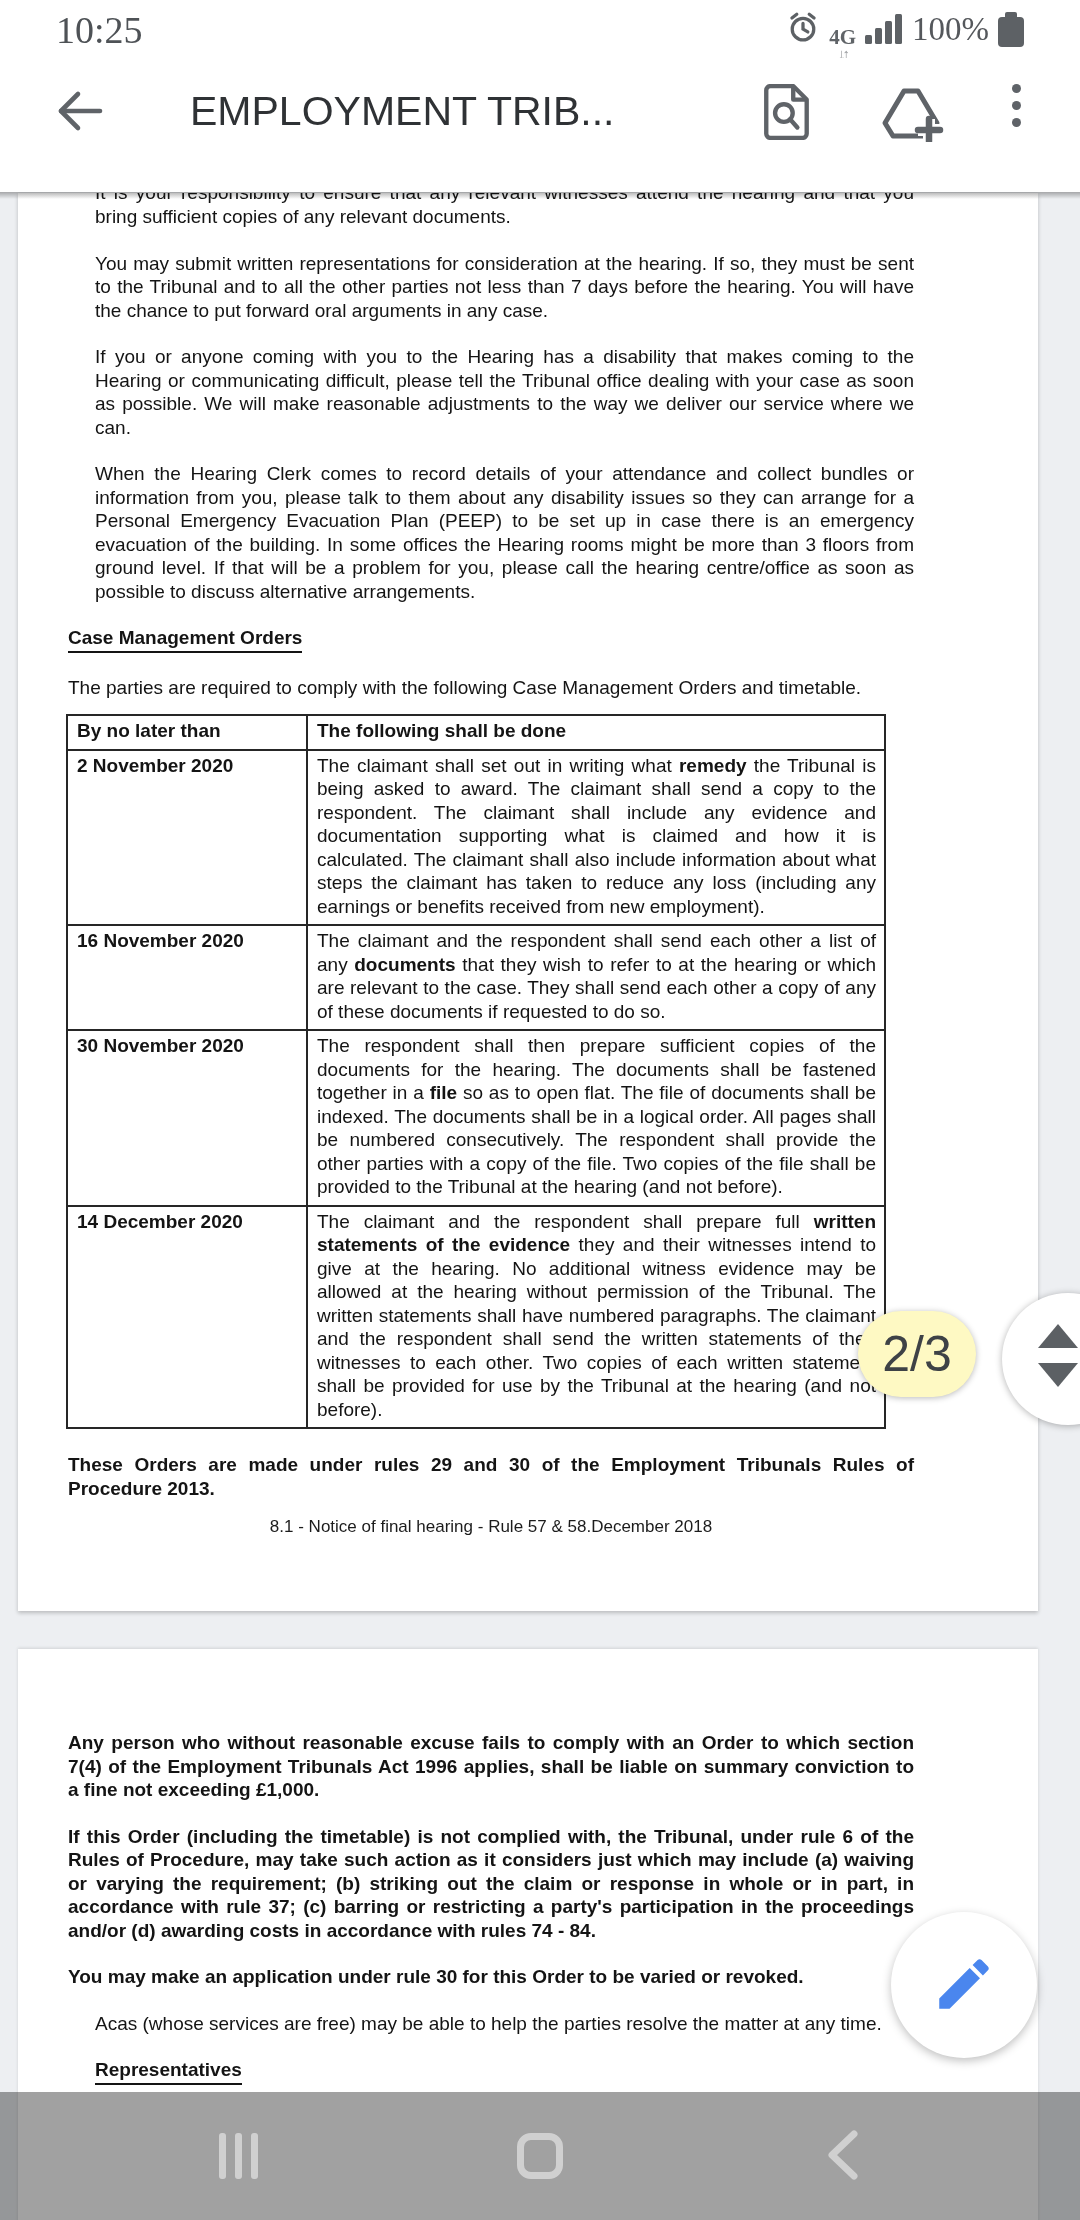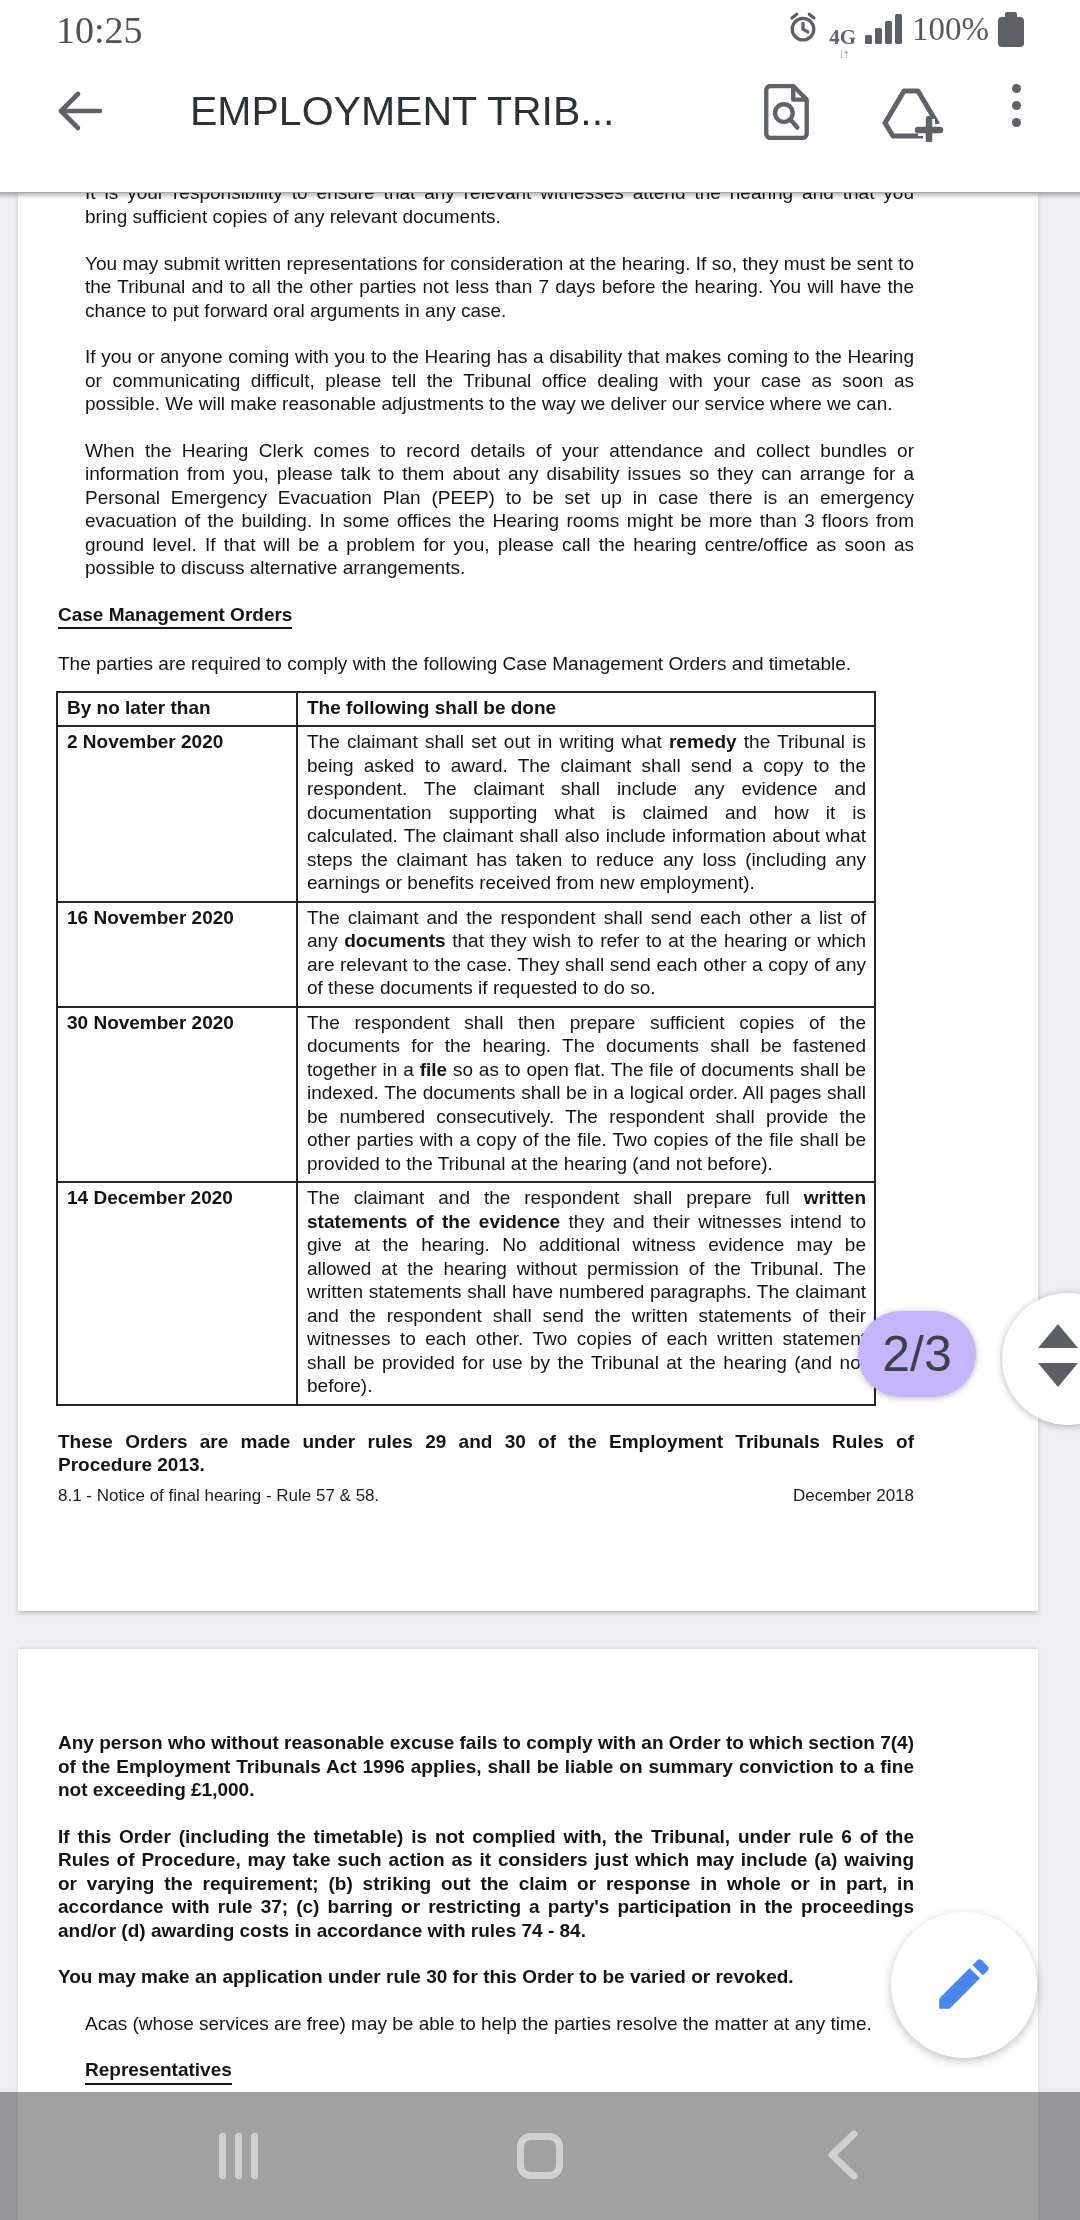--- a/index.html
+++ b/index.html
@@ -24,43 +24,43 @@
   .back { left:54px; top:28px; }
   .title { position:absolute; left:190px; top:30px; font-size:41px; color:#2f3235; white-space:nowrap; }
   .find { left:762px; top:26px; }
   .driveadd { left:878px; top:28px; }
   .overflow { left:1012px; top:26px; display:flex; flex-direction:column; gap:8px; }
   .dot { width:9px; height:9px; border-radius:50%; background:#5f6368; }
   
   .viewport { position:absolute; top:192px; left:0; width:1080px; height:2028px; background:#edeff2; overflow:hidden; }
   .topshadow { position:absolute; top:0; left:0; width:1080px; height:7px;
     background:linear-gradient(rgba(0,0,0,0.30), rgba(0,0,0,0)); z-index:5; }
-  .page { position:absolute; left:18px; width:1020px; background:#fff; }
+  .page { position:absolute; left:18px; width:1020px; background:#fff;padding-left:10px; }
   .page1 { top:1px; height:1418px; box-shadow:0 2px 4px rgba(0,0,0,0.22); }
   .page2 { top:1457px; height:640px; box-shadow:0 -1px 3px rgba(0,0,0,0.12); }
   .pagepad { padding:0 124px 0 40px; }
   .p2pad { padding:82px 124px 0 40px; }
   .doc { font-size:19px; line-height:23.5px; color:#141414; text-align:justify; }
   .doc p { margin:23px 0 0 0; }
   .doc p.m0 { margin-top:0; }
   .lvl1 { margin-left:27px !important; }
   .clip { height:12px; overflow:hidden; }
   .clip p { margin:-12px 0 0 27px; text-align:justify; text-align-last:justify; }
   .h1 { display:inline-block; margin:23px 0 0 0; font-weight:bold; border-bottom:2px solid #141414; padding-bottom:1px; }
   .h2 { display:inline-block; margin:23px 0 0 27px; font-weight:bold; border-bottom:2px solid #141414; padding-bottom:1px; }
   .cmtable { border-collapse:collapse; margin:15px 16px 0 -2px; width:820px; font-size:19px; line-height:23.5px; }
   .cmtable th, .cmtable td { border:2px solid #262626; vertical-align:top; padding:3px 8px 6px 9px; }
   .cmtable th { text-align:left; font-weight:bold; }
   .cell-date { width:240px; font-weight:bold; white-space:nowrap; }
   .cell-text { text-align:justify; }
   .note { font-weight:bold; margin-top:24px !important; }
-  .footrow { display:flex; justify-content:space-between; margin-top:7px; font-size:17px; color:#1c1c1c; }
+  .footrow { display:flex; justify-content:center; margin-top:15px; font-size:17px; color:#1c1c1c; }
   .bp { font-weight:bold; }
   
-  .pill { position:absolute; left:858px; top:1311px; width:118px; height:86px; border-radius:44px; background:#c4b5fd;
+  .pill { position:absolute; left:858px; top:1311px; width:118px; height:86px; border-radius:44px; background:#fef9c3;
     box-shadow:0 1px 6px rgba(0,0,0,0.28); display:flex; align-items:center; justify-content:center;
     font-size:50px; color:#3e4246; z-index:8; }
   .scroller { position:absolute; left:1002px; top:1293px; width:132px; height:132px; border-radius:50%; background:#fff;
     box-shadow:0 1px 7px rgba(0,0,0,0.30); z-index:8; border:none; padding:0; cursor:pointer; }
   .tri-up { position:absolute; left:36px; top:31px; width:0; height:0;
     border-left:20px solid transparent; border-right:20px solid transparent; border-bottom:24px solid #5c6064; }
   .tri-down { position:absolute; left:36px; top:70px; width:0; height:0;
     border-left:20px solid transparent; border-right:20px solid transparent; border-top:24px solid #5c6064; }
   .fab { position:absolute; left:891px; top:1912px; width:146px; height:146px; border-radius:50%; background:#fff;
     box-shadow:0 3px 10px rgba(0,0,0,0.25); display:flex; align-items:center; justify-content:center;

